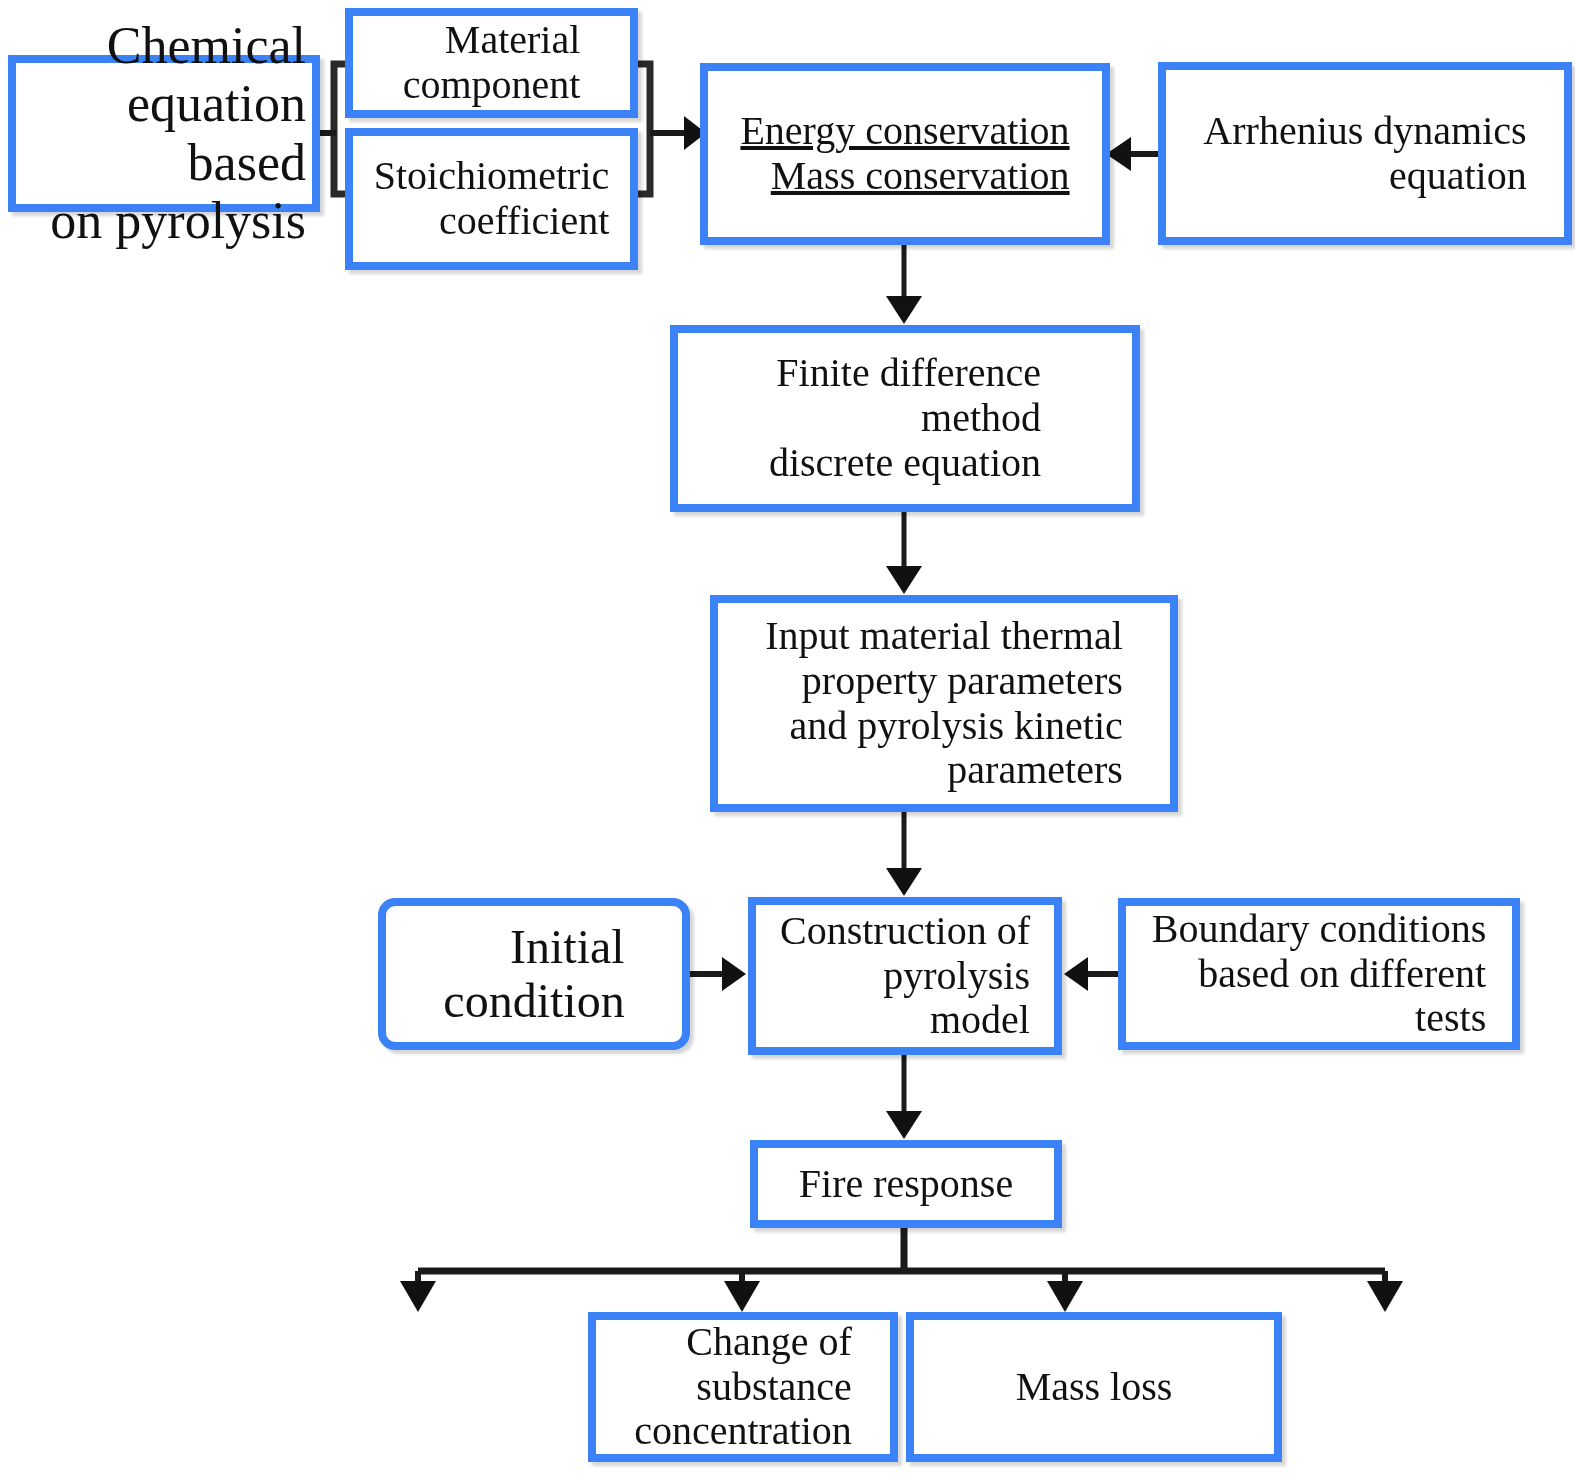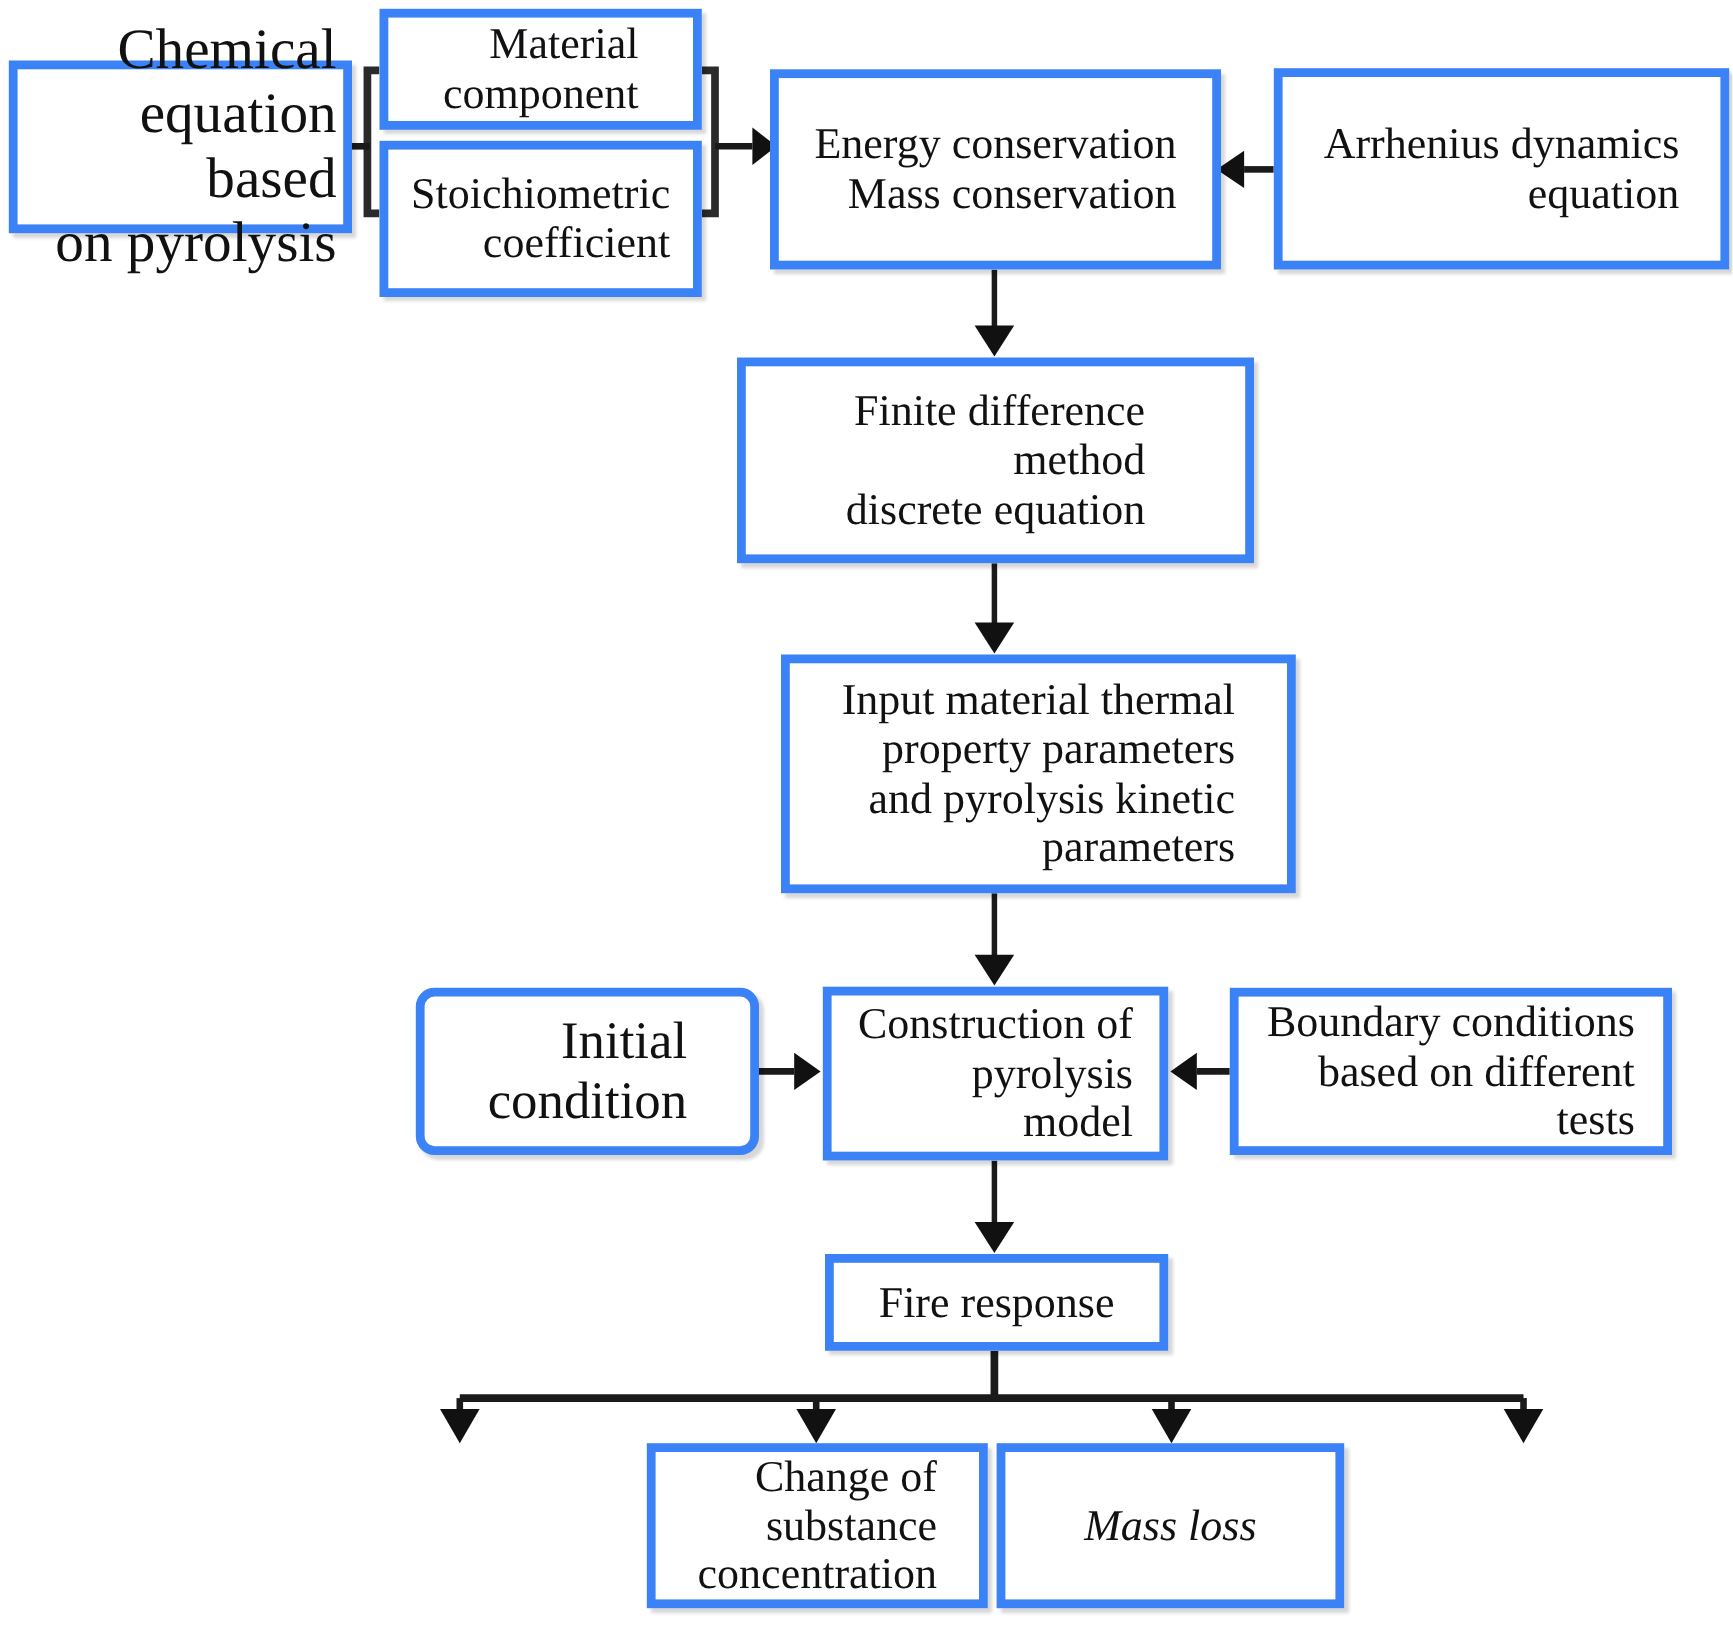--- a/index.html
+++ b/index.html
@@ -141,21 +141,21 @@
   <div class="node" style="left:345px; top:8px; width:293px; height:110px; font-size:40px;">
     <span class="label">Material
 component</span>
   </div>
 
   <div class="node" style="left:345px; top:128px; width:293px; height:142px; font-size:40px;">
     <span class="label">Stoichiometric
 coefficient</span>
   </div>
 
-  <div class="node" style="left:700px; top:63px; width:410px; height:182px; font-size:40px;">
+  <div class="node" style="left:700px; top:63px; width:410px; height:182px; font-size:40px;text-decoration:underline;">
     <span class="label">Energy conservation
 Mass conservation</span>
   </div>
 
   <div class="node" style="left:1158px; top:62px; width:414px; height:183px; font-size:40px;">
     <span class="label">Arrhenius dynamics
 equation</span>
   </div>
 
   <div class="node" style="left:670px; top:325px; width:470px; height:187px; font-size:40px;">
@@ -192,18 +192,18 @@
     <span class="label">Fire response</span>
   </div>
 
 
   <div class="node" style="left:588px; top:1312px; width:310px; height:150px; font-size:40px;">
     <span class="label">Change of
 substance
 concentration</span>
   </div>
 
-  <div class="node" style="left:906px; top:1312px; width:316px; height:150px; font-size:40px;font-style:italic;">
+  <div class="node" style="left:906px; top:1312px; width:376px; height:150px; font-size:40px;">
     <span class="label">Mass loss</span>
   </div>
 
 
 </div>
 
 </body></html>

